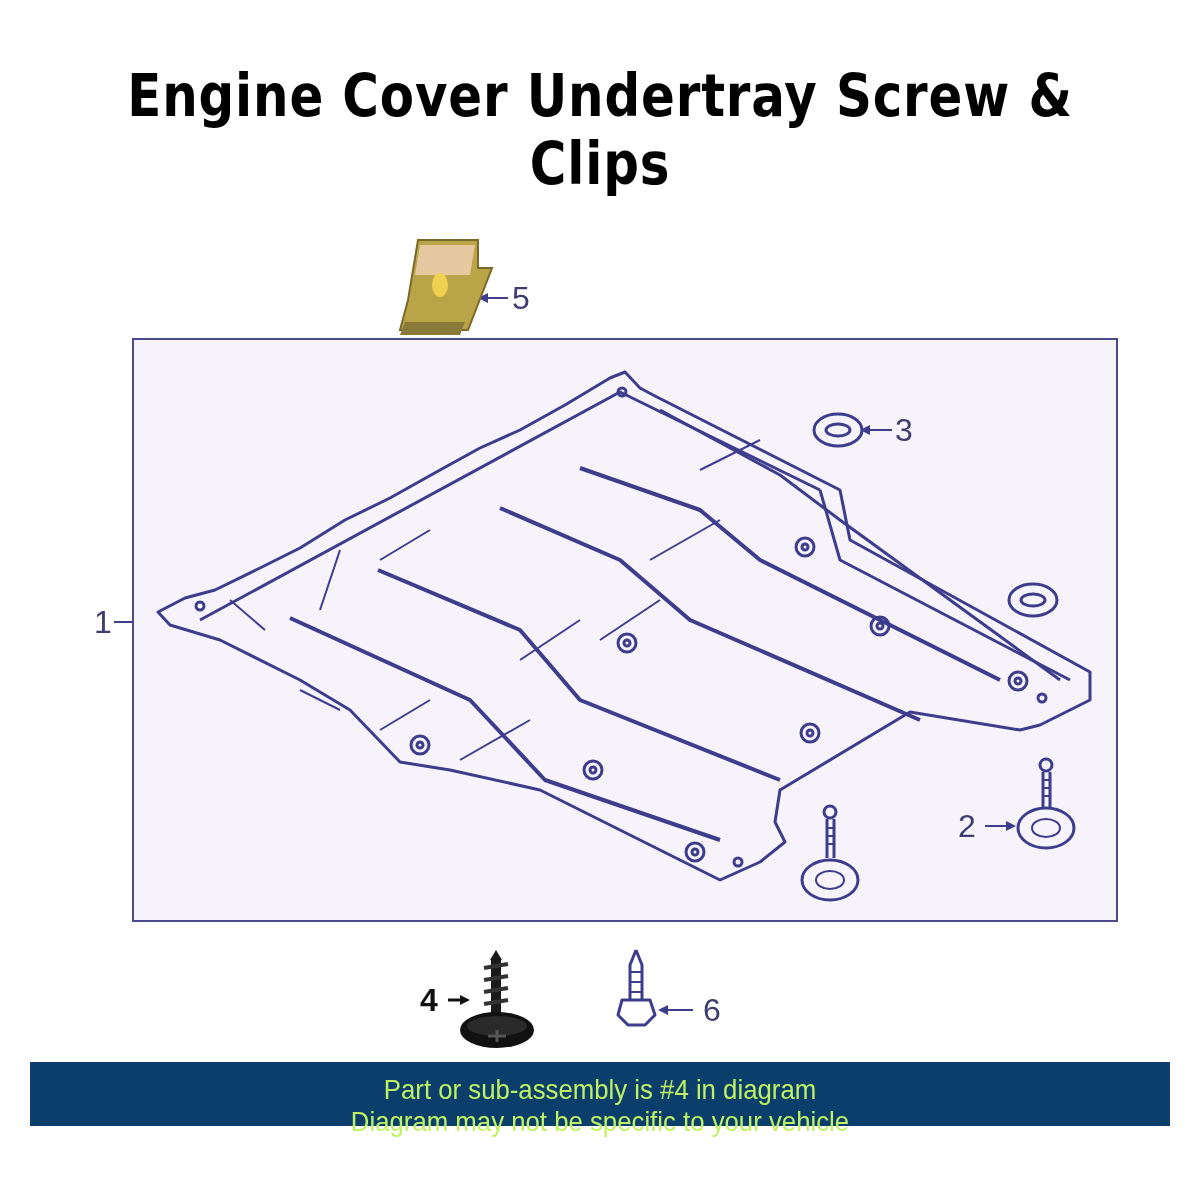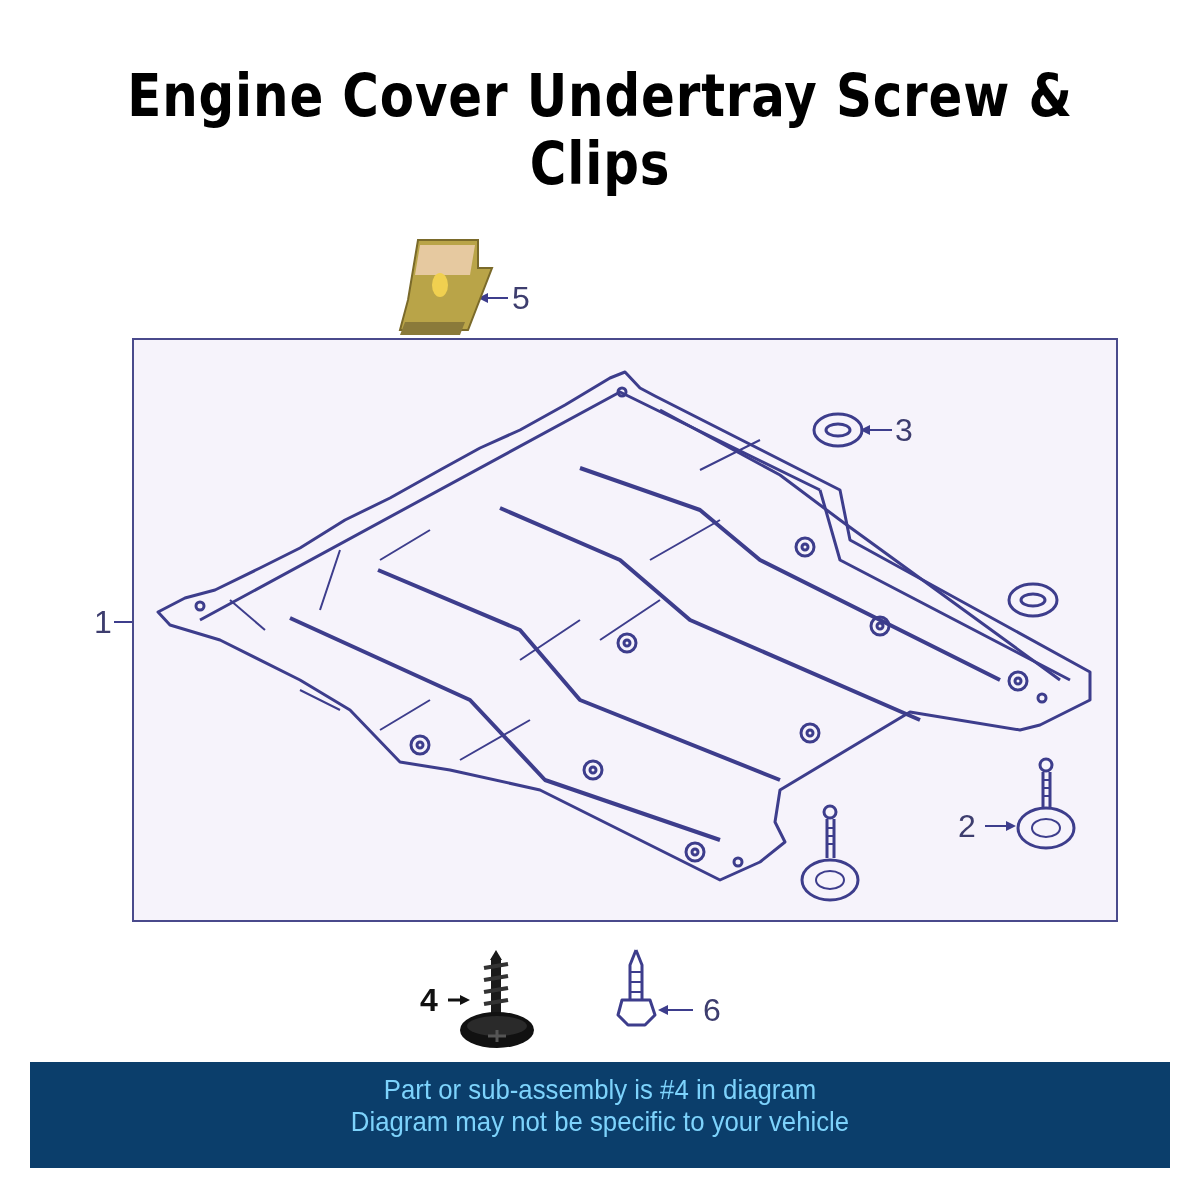--- a/index.html
+++ b/index.html
@@ -12,23 +12,23 @@
   .diagram-frame {
     position:absolute; left:132px; top:338px; width:986px; height:584px;
     border:2px solid #4a4a8c; background:#f6f3fb; box-sizing:border-box;
   }
   svg.art { position:absolute; left:0; top:0; }
   .callout {
     position:absolute; font-family:"Liberation Sans", sans-serif; font-size:32px; color:#3d3d6e;
   }
   .callout.dark { color:#111; font-weight:bold; }
   .banner {
-    position:absolute; left:30px; top:1062px; width:1140px; height:106px;
+    position:absolute; left:30px; top:1062px; width:1140px; height:64px;
     background:#0b3e6b; box-sizing:border-box; text-align:center;
-    font-family:"Liberation Sans", sans-serif; color:#7dd3fc;
+    font-family:"Liberation Sans", sans-serif; color:#bef264;
   }
   .banner .line { font-size:28px; line-height:32px; transform:scaleX(0.92); }
   .banner .line1 { margin-top:12px; }
 </style>
 </head>
 <body>
 
 <div class="title">Engine Cover Undertray Screw &amp; Clips</div>
 
 <div class="diagram-frame"></div>

